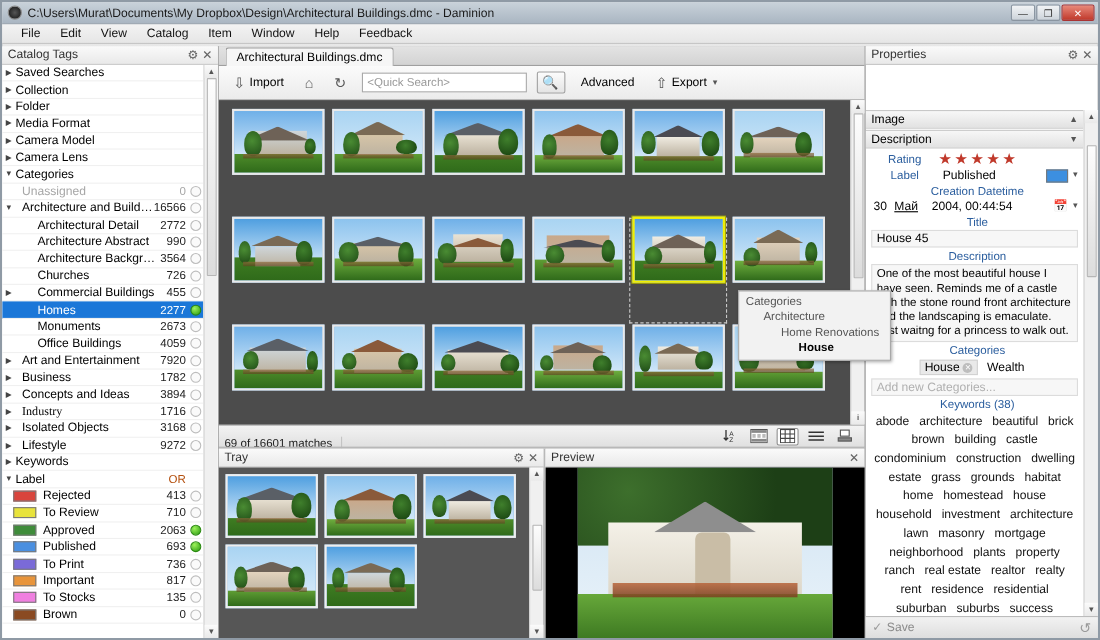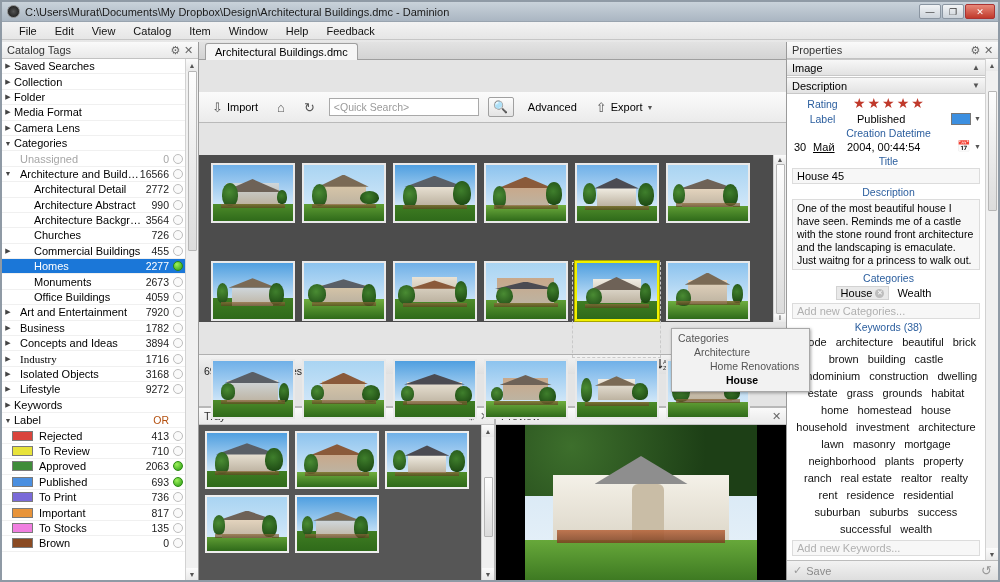--- a/index.html
+++ b/index.html
@@ -73,21 +73,21 @@
          display:flex; flex-direction:column; align-items:center; flex:none; }
   .vsb .ar { height:12px; width:100%; font-size:7px; color:#555;
              display:flex; align-items:center; justify-content:center;
              background:linear-gradient(#fbfbfb,#e9e9e9); }
   .vsb .thumb { width:9px; background:linear-gradient(#fdfdfd,#dcdcdc);
                 border:1px solid #b6b6b6; border-radius:1px; }
   .vsb .track { flex:1; width:100%; }
 
   
   .center { flex:1; display:flex; flex-direction:column; min-width:0;
-            background:#e4e4e4;gap:32px; }
+            background:#e4e4e4; }
   .tabstrip { height:18px; background:linear-gradient(#e3e3e3,#d3d3d3);
               display:flex; align-items:flex-end; padding-left:6px;
               border-bottom:1px solid #9f9f9f; }
   .tab { background:#f6f6f6; border:1px solid #9f9f9f; border-bottom:none;
          border-radius:3px 3px 0 0; padding:2px 9px 2px 9px; font-size:11px;
          position:relative; top:1px; }
   .toolbar { height:31px; display:flex; align-items:center; gap:9px;
              padding:0 8px; background:linear-gradient(#fbfbfb,#ebebeb);
              border-bottom:1px solid #b9b9b9; }
   .tbtn { display:flex; align-items:center; gap:4px; font-size:11px;
@@ -137,21 +137,21 @@
                margin:0 6px 6px 0; background:#7fb2e0; }
   .preview { flex:1; background:#ededed; display:flex; flex-direction:column;
              min-width:0; }
   .previewarea { flex:1; background:#000; display:flex; align-items:center;
                  justify-content:center; min-height:0; position:relative; }
   .previewimg { height:100%; aspect-ratio:3/2; position:relative; overflow:hidden; }
 
   
   .props { width:212px; background:#fff; border-left:1px solid #9a9a9a;
            display:flex; flex-direction:column; }
-  .propsbody { flex:1; display:flex; min-height:0; }
+  .propsbody { flex:1; display:flex; min-height:0;margin-top:41px; }
   .propscol { flex:1; overflow:hidden; padding:0; }
   .secthead { height:17px; background:linear-gradient(#f7f7f7,#e2e2e2);
               border:1px solid #c8c8c8; border-left:none; border-right:none;
               display:flex; align-items:center; padding:0 5px; font-size:11px;
               margin-bottom:1px; }
   .secthead .ttl { flex:1; }
   .fieldlabel { color:#2b5e9e; font-size:10.5px; padding:1px 0 0 5px;text-align:center; }
   .row { display:flex; align-items:center; padding:0 4px; min-height:15px; }
   .stars { color:#c0392b; font-size:14px; letter-spacing:2px; }
   .valuebox { flex:1; font-size:11px; padding-left:4px; }
@@ -226,20 +226,24 @@
               <span class="arrow">▶</span>
               <span class="lbl indent0">Collection</span>
             </div>
             <div class="trow">
               <span class="arrow">▶</span>
               <span class="lbl indent0">Folder</span>
             </div>
             <div class="trow">
               <span class="arrow">▶</span>
               <span class="lbl indent0">Media Format</span>
+            </div>
+            <div class="trow">
+              <span class="arrow">▶</span>
+              <span class="lbl indent0">Camera Model</span>
             </div>
             <div class="trow">
               <span class="arrow">▶</span>
               <span class="lbl indent0">Camera Lens</span>
             </div>
             <div class="trow">
               <span class="arrow">▼</span>
               <span class="lbl indent0">Categories</span>
             </div>
             <div class="trow dim">

